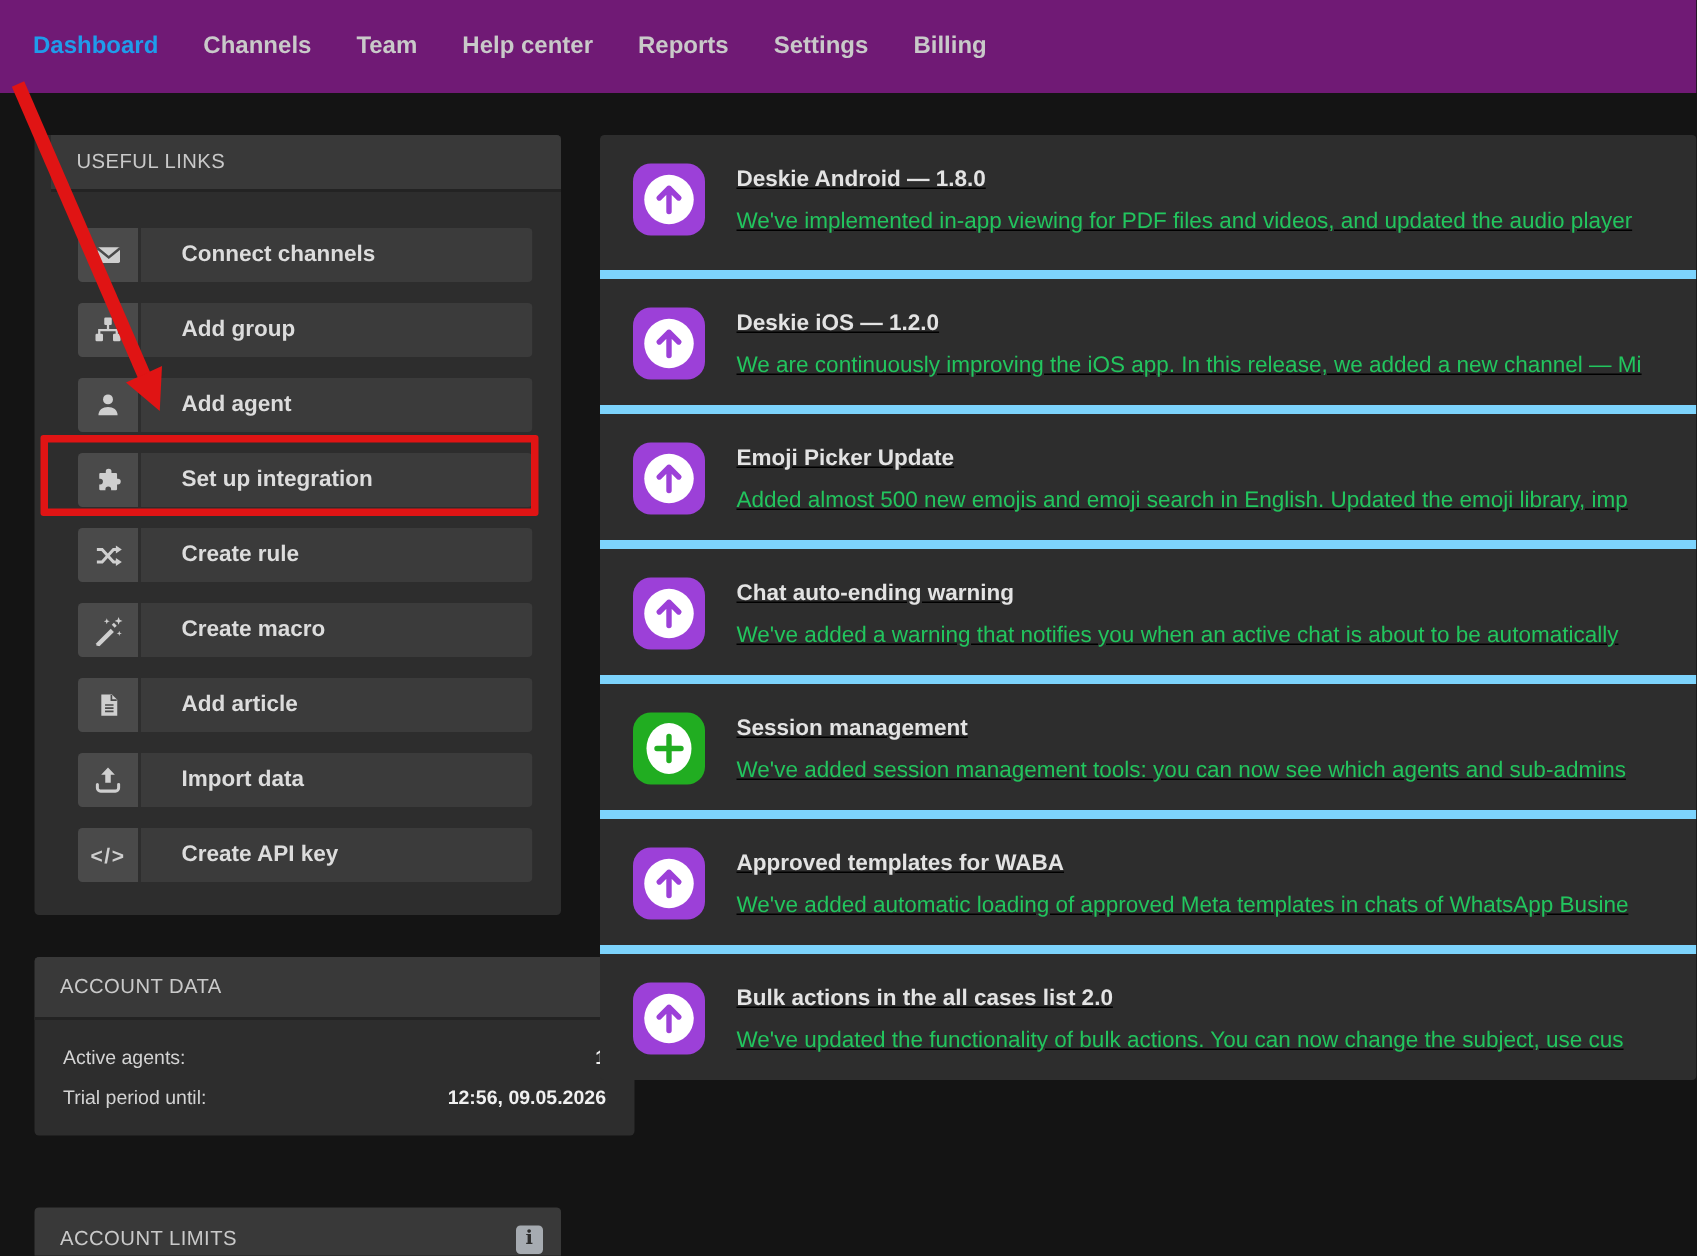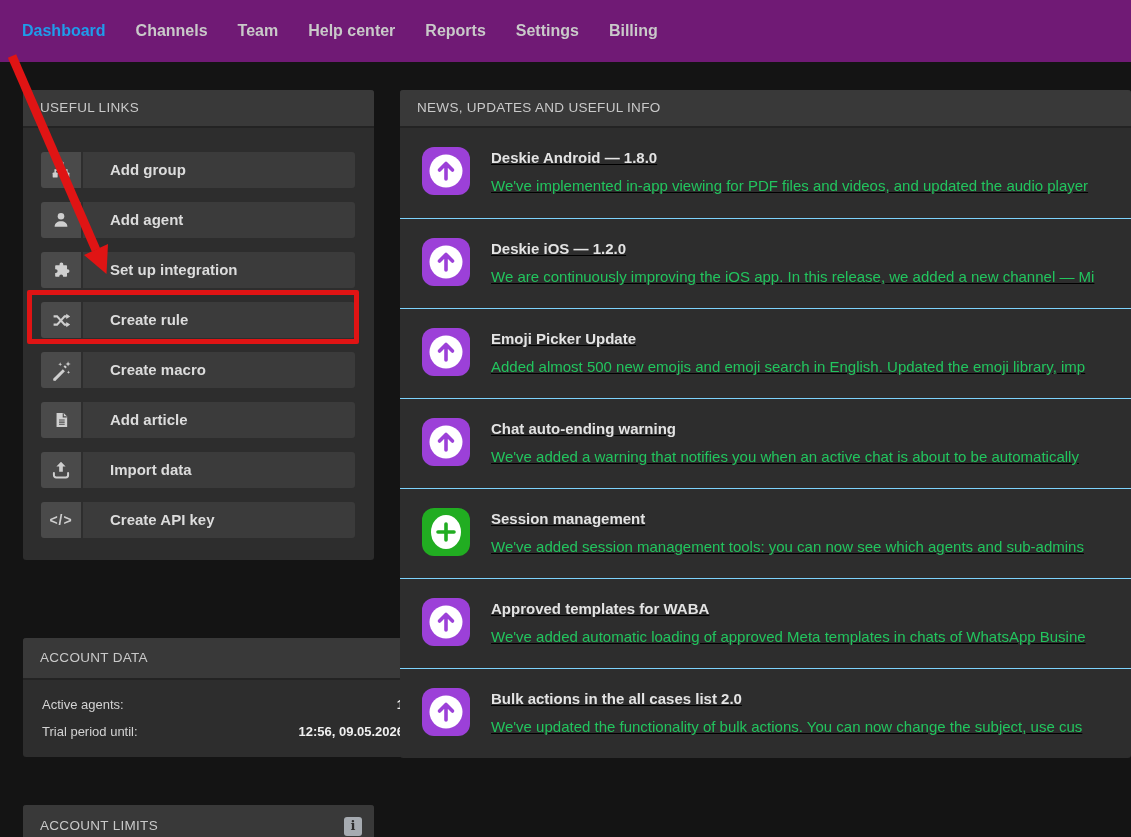--- a/index.html
+++ b/index.html
@@ -26,21 +26,21 @@
   .panel { position:absolute; background:#2d2d2d; border-radius:3px; overflow:hidden; }
   .panel-header {
     background:#393939; color:#c9c9c9;
     font-size:13.5px; letter-spacing:.3px;
     height:38px; line-height:38px; padding-left:17px;
     border-bottom:2px solid #232323;
     display:flex; align-items:center; justify-content:space-between;
   }
 
   
-  #useful-links { left:23px; top:90px; width:351px; }
+  #useful-links { left:23px; top:90px; width:351px;padding-left:11px; }
   .btn-list { padding:24px 19px 22px 18px; display:flex; flex-direction:column; gap:14px; }
   .side-btn { height:36px; display:flex; border-radius:3px; overflow:hidden; cursor:pointer; }
   .side-btn .btn-icon {
     width:42px; background:#4a4a4a; flex-shrink:0;
     display:flex; align-items:center; justify-content:center;
     border-right:2px solid #2e2e2e; color:#cfcfcf;
   }
   .side-btn .btn-icon svg { display:block; }
   .side-btn .btn-label {
     flex:1; background:#3b3b3b; color:#dcdcdc;
@@ -66,21 +66,21 @@
     display:flex; align-items:center; justify-content:center;
     font-family:"DejaVu Serif", serif; font-weight:bold; font-size:13px; color:#2d2d2d;
     cursor:pointer;
   }
 
   
   #news { left:400px; top:90px; width:731px; }
   .news-row {
     height:90px; display:flex; padding:19px 0 0 22px; cursor:pointer;
   }
-  .news-row + .news-row { border-top:1px solid #7dd3fc; }
+  .news-row + .news-row { border-top:6px solid #7dd3fc; }
   .news-icon {
     width:48px; height:48px; border-radius:12px; flex-shrink:0;
     display:flex; align-items:center; justify-content:center;
   }
   .news-text { margin-left:21px; white-space:nowrap; padding-top:2px;text-decoration:underline; }
   .news-title { font-size:15px; font-weight:bold; color:#e3e3e3; margin-bottom:11px; }
   .news-desc { font-size:15px; color:#22c55e; }
 
   
   #annotation-box {
@@ -104,20 +104,29 @@
     <div class="nav-item">Billing</div>
   </nav>
 
 <section class="panel" id="useful-links">
   <div class="panel-header">
     <span>USEFUL LINKS</span>
   </div>
   <div class="btn-list" id="useful-links-list">
       <div class="side-btn">
     <span class="btn-icon">
+          <svg width="21" height="18" viewBox="0 0 24 24" fill="#cfcfcf">
+            <rect x="2" y="5" width="20" height="14" rx="1.5"></rect>
+            <path d="M2 6l10 8.2L22 6" fill="none" stroke="#4a4a4a" stroke-width="2.2"></path>
+          </svg>
+        </span>
+    <span class="btn-label">Connect channels</span>
+  </div>
+      <div class="side-btn">
+    <span class="btn-icon">
           <svg width="20" height="20" viewBox="0 0 24 24" fill="#cfcfcf">
             <rect x="9" y="2" width="6" height="6" rx="1"></rect>
             <rect x="2" y="15" width="6" height="6" rx="1"></rect>
             <rect x="16" y="15" width="6" height="6" rx="1"></rect>
             <path d="M12 8v4M5 16v-4h14v4" fill="none" stroke="#cfcfcf" stroke-width="1.8"></path>
           </svg>
         </span>
     <span class="btn-label">Add group</span>
   </div>
       <div class="side-btn">
@@ -202,23 +211,20 @@
 </section>
 
 <section class="panel" id="account-limits">
   <div class="panel-header">
     <span>ACCOUNT LIMITS</span>
     <span class="info-btn">i</span>
   </div>
 </section>
 
 <section class="panel" id="news">
-  <div class="panel-header">
-    <span>NEWS, UPDATES AND USEFUL INFO</span>
-  </div>
   <div id="news-list">
       <div class="news-row">
     <span class="news-icon" style="background: rgb(156, 64, 216);">
           <svg width="48" height="48" viewBox="0 0 48 48">
             <circle cx="24" cy="24" r="16.5" fill="#ffffff"></circle>
             <path d="M24 32V16.5M17.5 23L24 16.5 30.5 23" fill="none" stroke="#9c40d8" stroke-width="3.6" stroke-linecap="round" stroke-linejoin="round"></path>
           </svg>
         </span>
     <span class="news-text">
       <div class="news-title">Deskie Android — 1.8.0</div>

